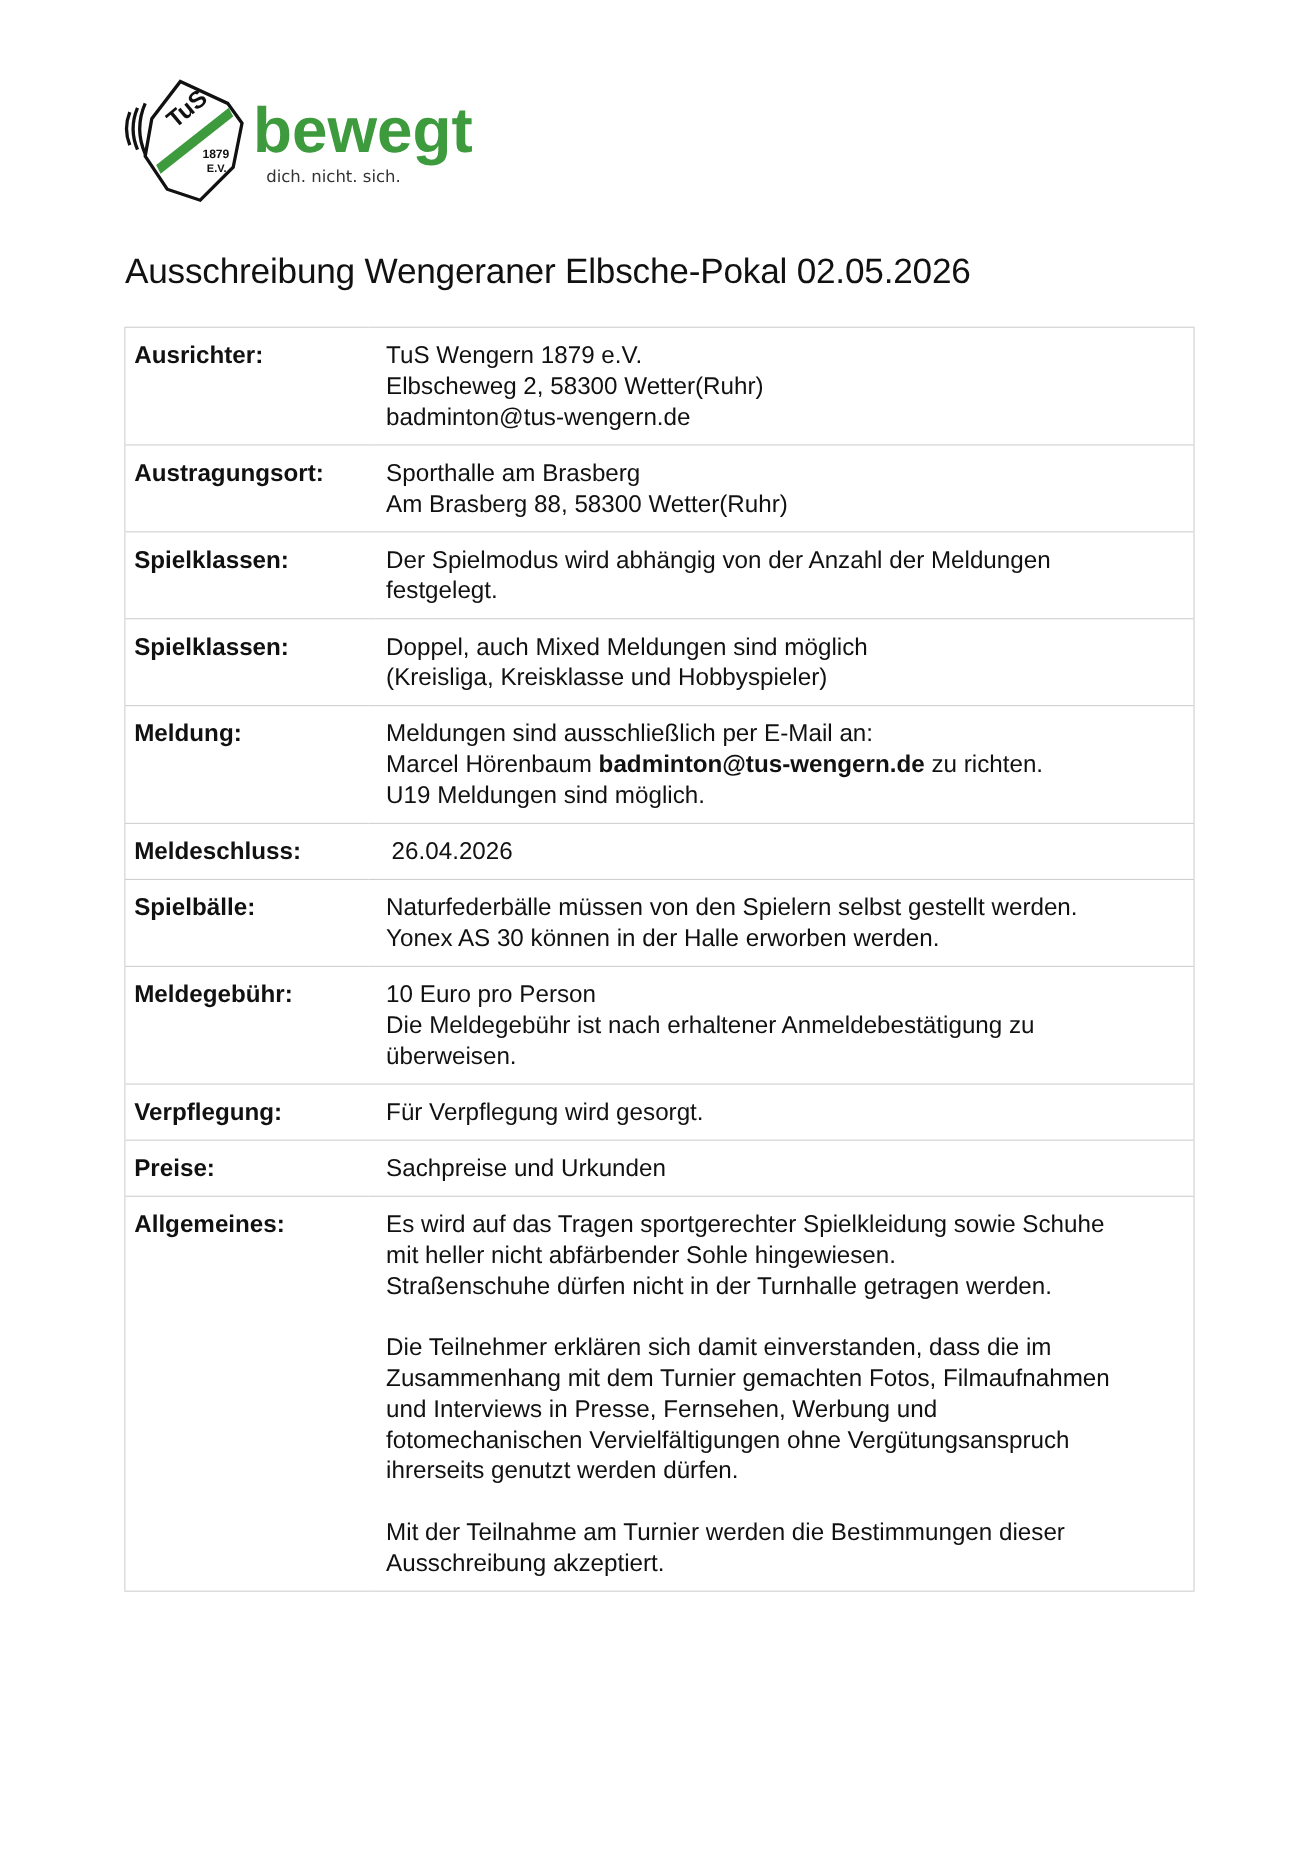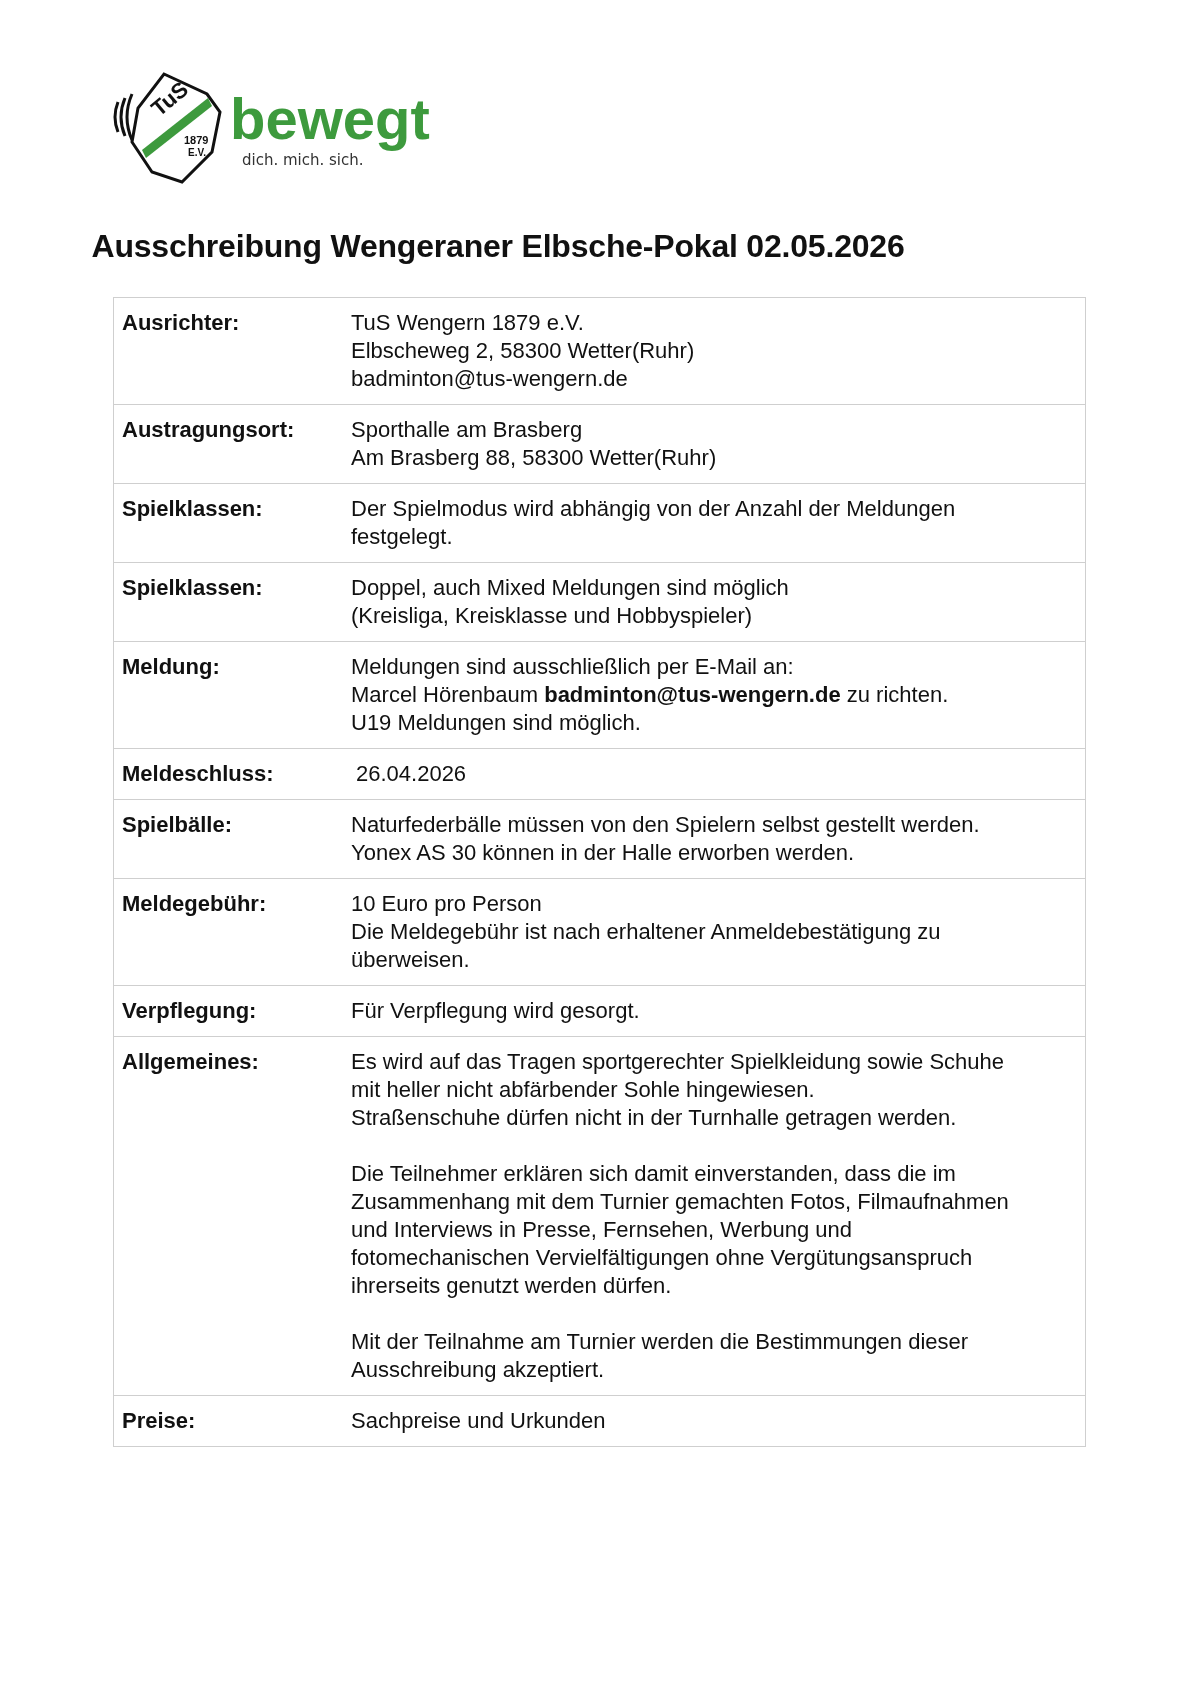--- a/index.html
+++ b/index.html
@@ -5,21 +5,21 @@
   html, body { margin:0; padding:0; background:#ffffff; }
   body { width:1190px; height:1683px; position:relative; overflow:hidden;
          font-family:"Liberation Sans", sans-serif; color:#111; }
   .logo { position:absolute; left:112px; top:72px; width:330px; height:120px; }
   .logo svg { position:absolute; left:0; top:0; }
   .logo .bewegt { position:absolute; left:118px; top:18px; font-size:58px; font-weight:bold;
                   color:#3d9a3d; letter-spacing:0px; font-family:Liberation Sans, sans-serif; line-height:1; }
   .logo .slogan { position:absolute; left:130px; top:79px; font-size:15px; color:#333;
                   font-family:"DejaVu Sans", sans-serif; }
   h1 { position:absolute; left:0; width:996px; top:228px; margin:0; text-align:center;
-       font-size:32px; font-weight:bold; letter-spacing:-0.2px; }
+       font-size:32px; font-weight:normal; letter-spacing:-0.2px; }
   table { position:absolute; left:113px; top:297px; width:973px; border-collapse:collapse; }
   td { border-top:1px solid #cfcfcf; border-bottom:1px solid #cfcfcf; vertical-align:top;
        font-size:22px; line-height:28px; padding:11px 8px 11px 8px; }
   table { border-left:1px solid #cfcfcf; border-right:1px solid #cfcfcf;border-radius:28px; }
   td.label { width:205px; font-weight:bold; }
   td.value { padding-left:16px; }
   .line { display:block; }
   .gap { display:block; height:28px; }
   .bold { font-weight:bold; }
 </style>
@@ -31,21 +31,21 @@
     <path d="M6 30 Q0 45 6 60" fill="none" stroke="#111" stroke-width="3"></path>
     <path d="M13 26 Q5 45 13 64" fill="none" stroke="#111" stroke-width="3"></path>
     <path d="M20 22 Q10 45 20 68" fill="none" stroke="#111" stroke-width="3"></path>
     <path d="M52 2 L95 22 L108 40 L100 80 L70 110 L40 100 L20 70 L26 36 Z" fill="#fff" stroke="#111" stroke-width="3"></path>
     <path d="M30 78 L96 26 L100 34 L34 86 Z" fill="#3d9a3d"></path>
     <text x="38" y="40" font-family="Liberation Sans, sans-serif" font-weight="bold" font-size="22" fill="#111" transform="rotate(-40 50 30)">TuS</text>
     <text x="72" y="72" font-family="Liberation Sans, sans-serif" font-weight="bold" font-size="11" fill="#111">1879</text>
     <text x="76" y="84" font-family="Liberation Sans, sans-serif" font-weight="bold" font-size="10" fill="#111">E.V.</text>
   </svg>
   <span class="bewegt">bewegt</span>
-  <span class="slogan">dich. mich. sich.</span>
+  <span class="slogan">dich. nicht. sich.</span>
 </div>
 
 <h1>Ausschreibung Wengeraner Elbsche-Pokal 02.05.2026</h1>
 
 <table>
   <tbody>
     <tr>
       <td class="label">Ausrichter:</td>
       <td class="value">
         <span class="line">TuS Wengern 1879 e.V.</span>
@@ -103,36 +103,36 @@
         <span class="line">überweisen.</span>
       </td>
     </tr>
     <tr>
       <td class="label">Verpflegung:</td>
       <td class="value">
         <span class="line">Für Verpflegung wird gesorgt.</span>
       </td>
     </tr>
     <tr>
+      <td class="label">Preise:</td>
+      <td class="value">
+        <span class="line">Sachpreise und Urkunden</span>
+      </td>
+    </tr>
+    <tr>
       <td class="label">Allgemeines:</td>
       <td class="value">
         <span class="line">Es wird auf das Tragen sportgerechter Spielkleidung sowie Schuhe</span>
         <span class="line">mit heller nicht abfärbender Sohle hingewiesen.</span>
         <span class="line">Straßenschuhe dürfen nicht in der Turnhalle getragen werden.</span>
         <span class="gap"></span>
         <span class="line">Die Teilnehmer erklären sich damit einverstanden, dass die im</span>
         <span class="line">Zusammenhang mit dem Turnier gemachten Fotos, Filmaufnahmen</span>
         <span class="line">und Interviews in Presse, Fernsehen, Werbung und</span>
         <span class="line">fotomechanischen Vervielfältigungen ohne Vergütungsanspruch</span>
         <span class="line">ihrerseits genutzt werden dürfen.</span>
         <span class="gap"></span>
         <span class="line">Mit der Teilnahme am Turnier werden die Bestimmungen dieser</span>
         <span class="line">Ausschreibung akzeptiert.</span>
       </td>
     </tr>
-    <tr>
-      <td class="label">Preise:</td>
-      <td class="value">
-        <span class="line">Sachpreise und Urkunden</span>
-      </td>
-    </tr>
   </tbody>
 </table>
 
 </body></html>

